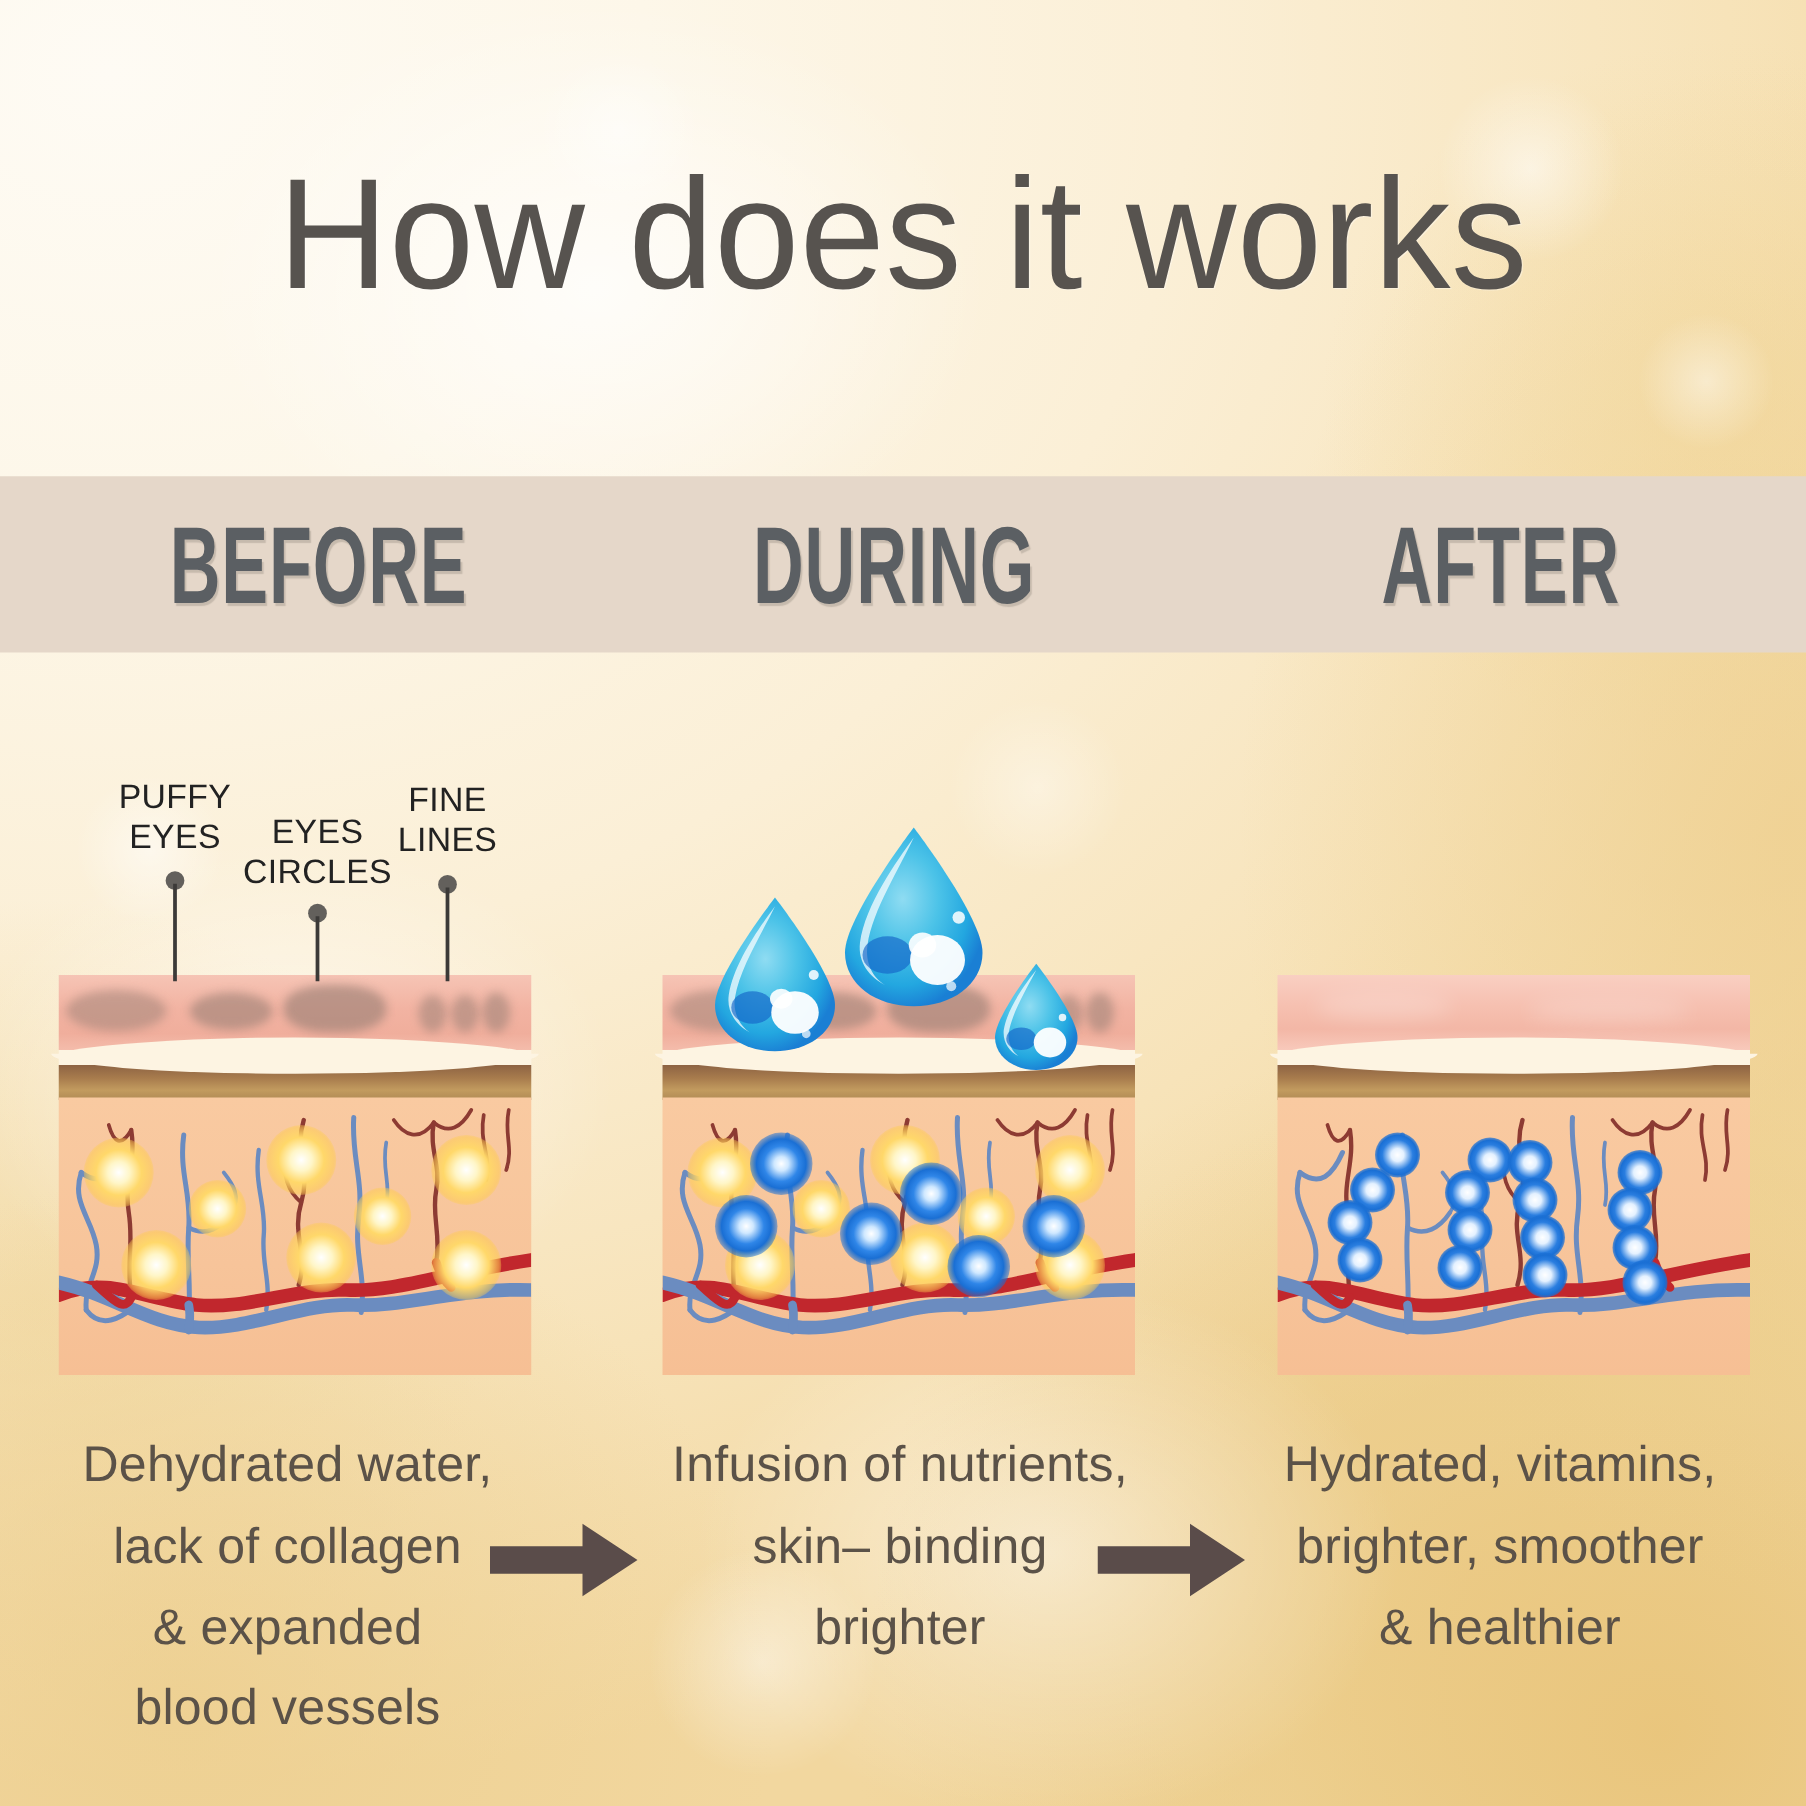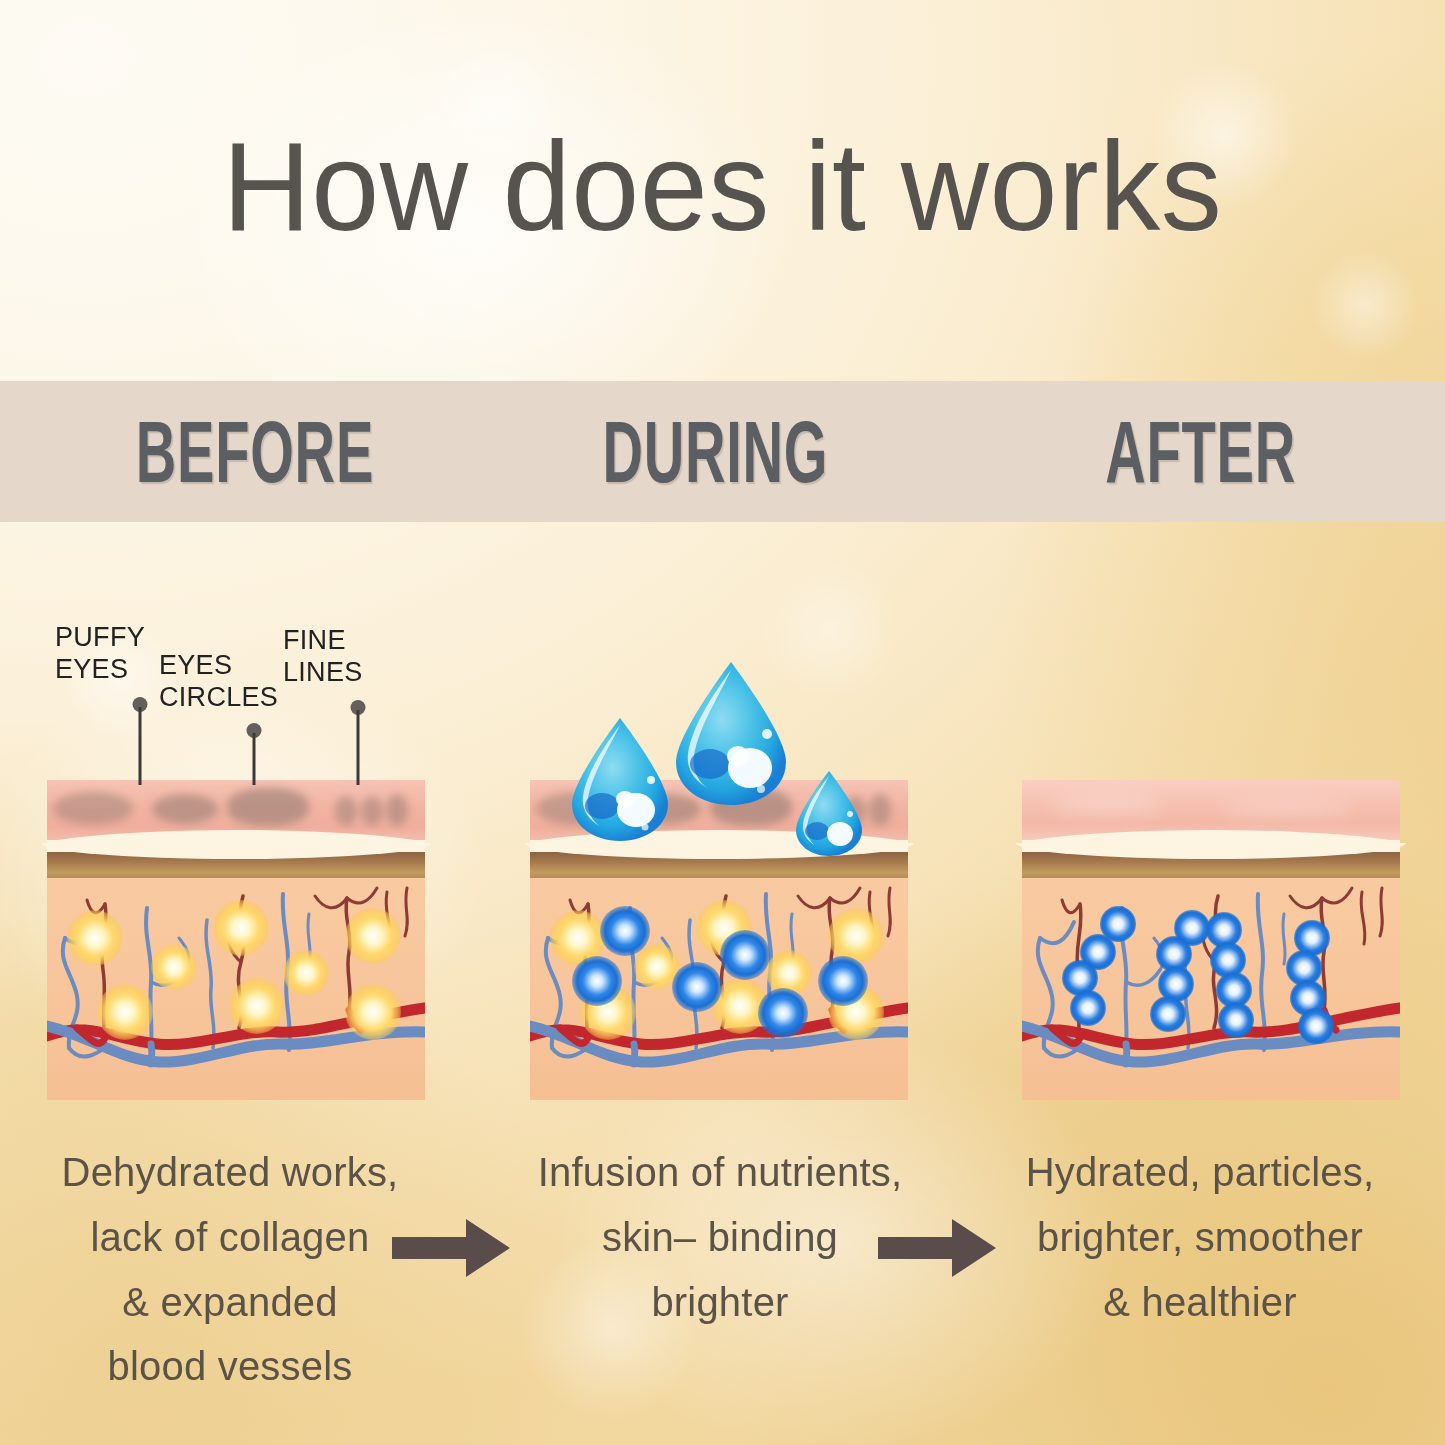--- a/index.html
+++ b/index.html
@@ -128,21 +128,21 @@
     font-size:40px; font-weight:300; line-height:1.62;
     color:#5b5248; letter-spacing:.2px;
   }
   #caption-before{ left:20px; top:1140px; width:420px; }
   #caption-during{ left:500px; top:1140px; width:440px; }
   #caption-after { left:975px; top:1140px; width:450px; }
 
   
   .callout{ position:absolute; z-index:4; }
   .callout-text{
-    position:absolute; 
+    position:absolute; text-align:center;
     font-size:27px; font-weight:400; color:#222; line-height:1.18;
     letter-spacing:.3px; white-space:pre-line;
     transform:translateX(-50%); transform-origin:center top;
   }
   .callout-dot{
     position:absolute; width:15px; height:15px; border-radius:50%;
     background:#63605c; transform:translateX(-50%);
   }
   .callout-line{
     position:absolute; width:3px; background:#3c3a38; transform:translateX(-50%);
@@ -435,32 +435,32 @@
         <div class="bead" style="left:272px;top:42px;"></div>
         <div class="bead" style="left:264px;top:72px;"></div>
         <div class="bead" style="left:268px;top:102px;"></div>
         <div class="bead" style="left:276px;top:130px;"></div>
       </div>
     </div>
   </div>
 </div>
 
 <div class="caption" id="caption-before">
-  <div>Dehydrated works,</div>
+  <div>Dehydrated water,</div>
   <div>lack of collagen</div>
   <div>&amp; expanded</div>
   <div>blood vessels</div>
 </div>
 <div class="caption" id="caption-during">
   <div>Infusion of nutrients,</div>
   <div>skin– binding</div>
   <div>brighter</div>
 </div>
 <div class="caption" id="caption-after">
-  <div>Hydrated, particles,</div>
+  <div>Hydrated, vitamins,</div>
   <div>brighter, smoother</div>
   <div>&amp; healthier</div>
 </div>
 
 <svg class="flow-arrow" width="120" height="66" viewBox="0 0 120 66" style="left:392px;top:1215px;">
   <path d="M0 22 L74 22 L74 4 L118 33 L74 62 L74 44 L0 44 Z" fill="#5a4c4a"></path>
 </svg>
 <svg class="flow-arrow" width="120" height="66" viewBox="0 0 120 66" style="left:878px;top:1215px;">
   <path d="M0 22 L74 22 L74 4 L118 33 L74 62 L74 44 L0 44 Z" fill="#5a4c4a"></path>
 </svg>

